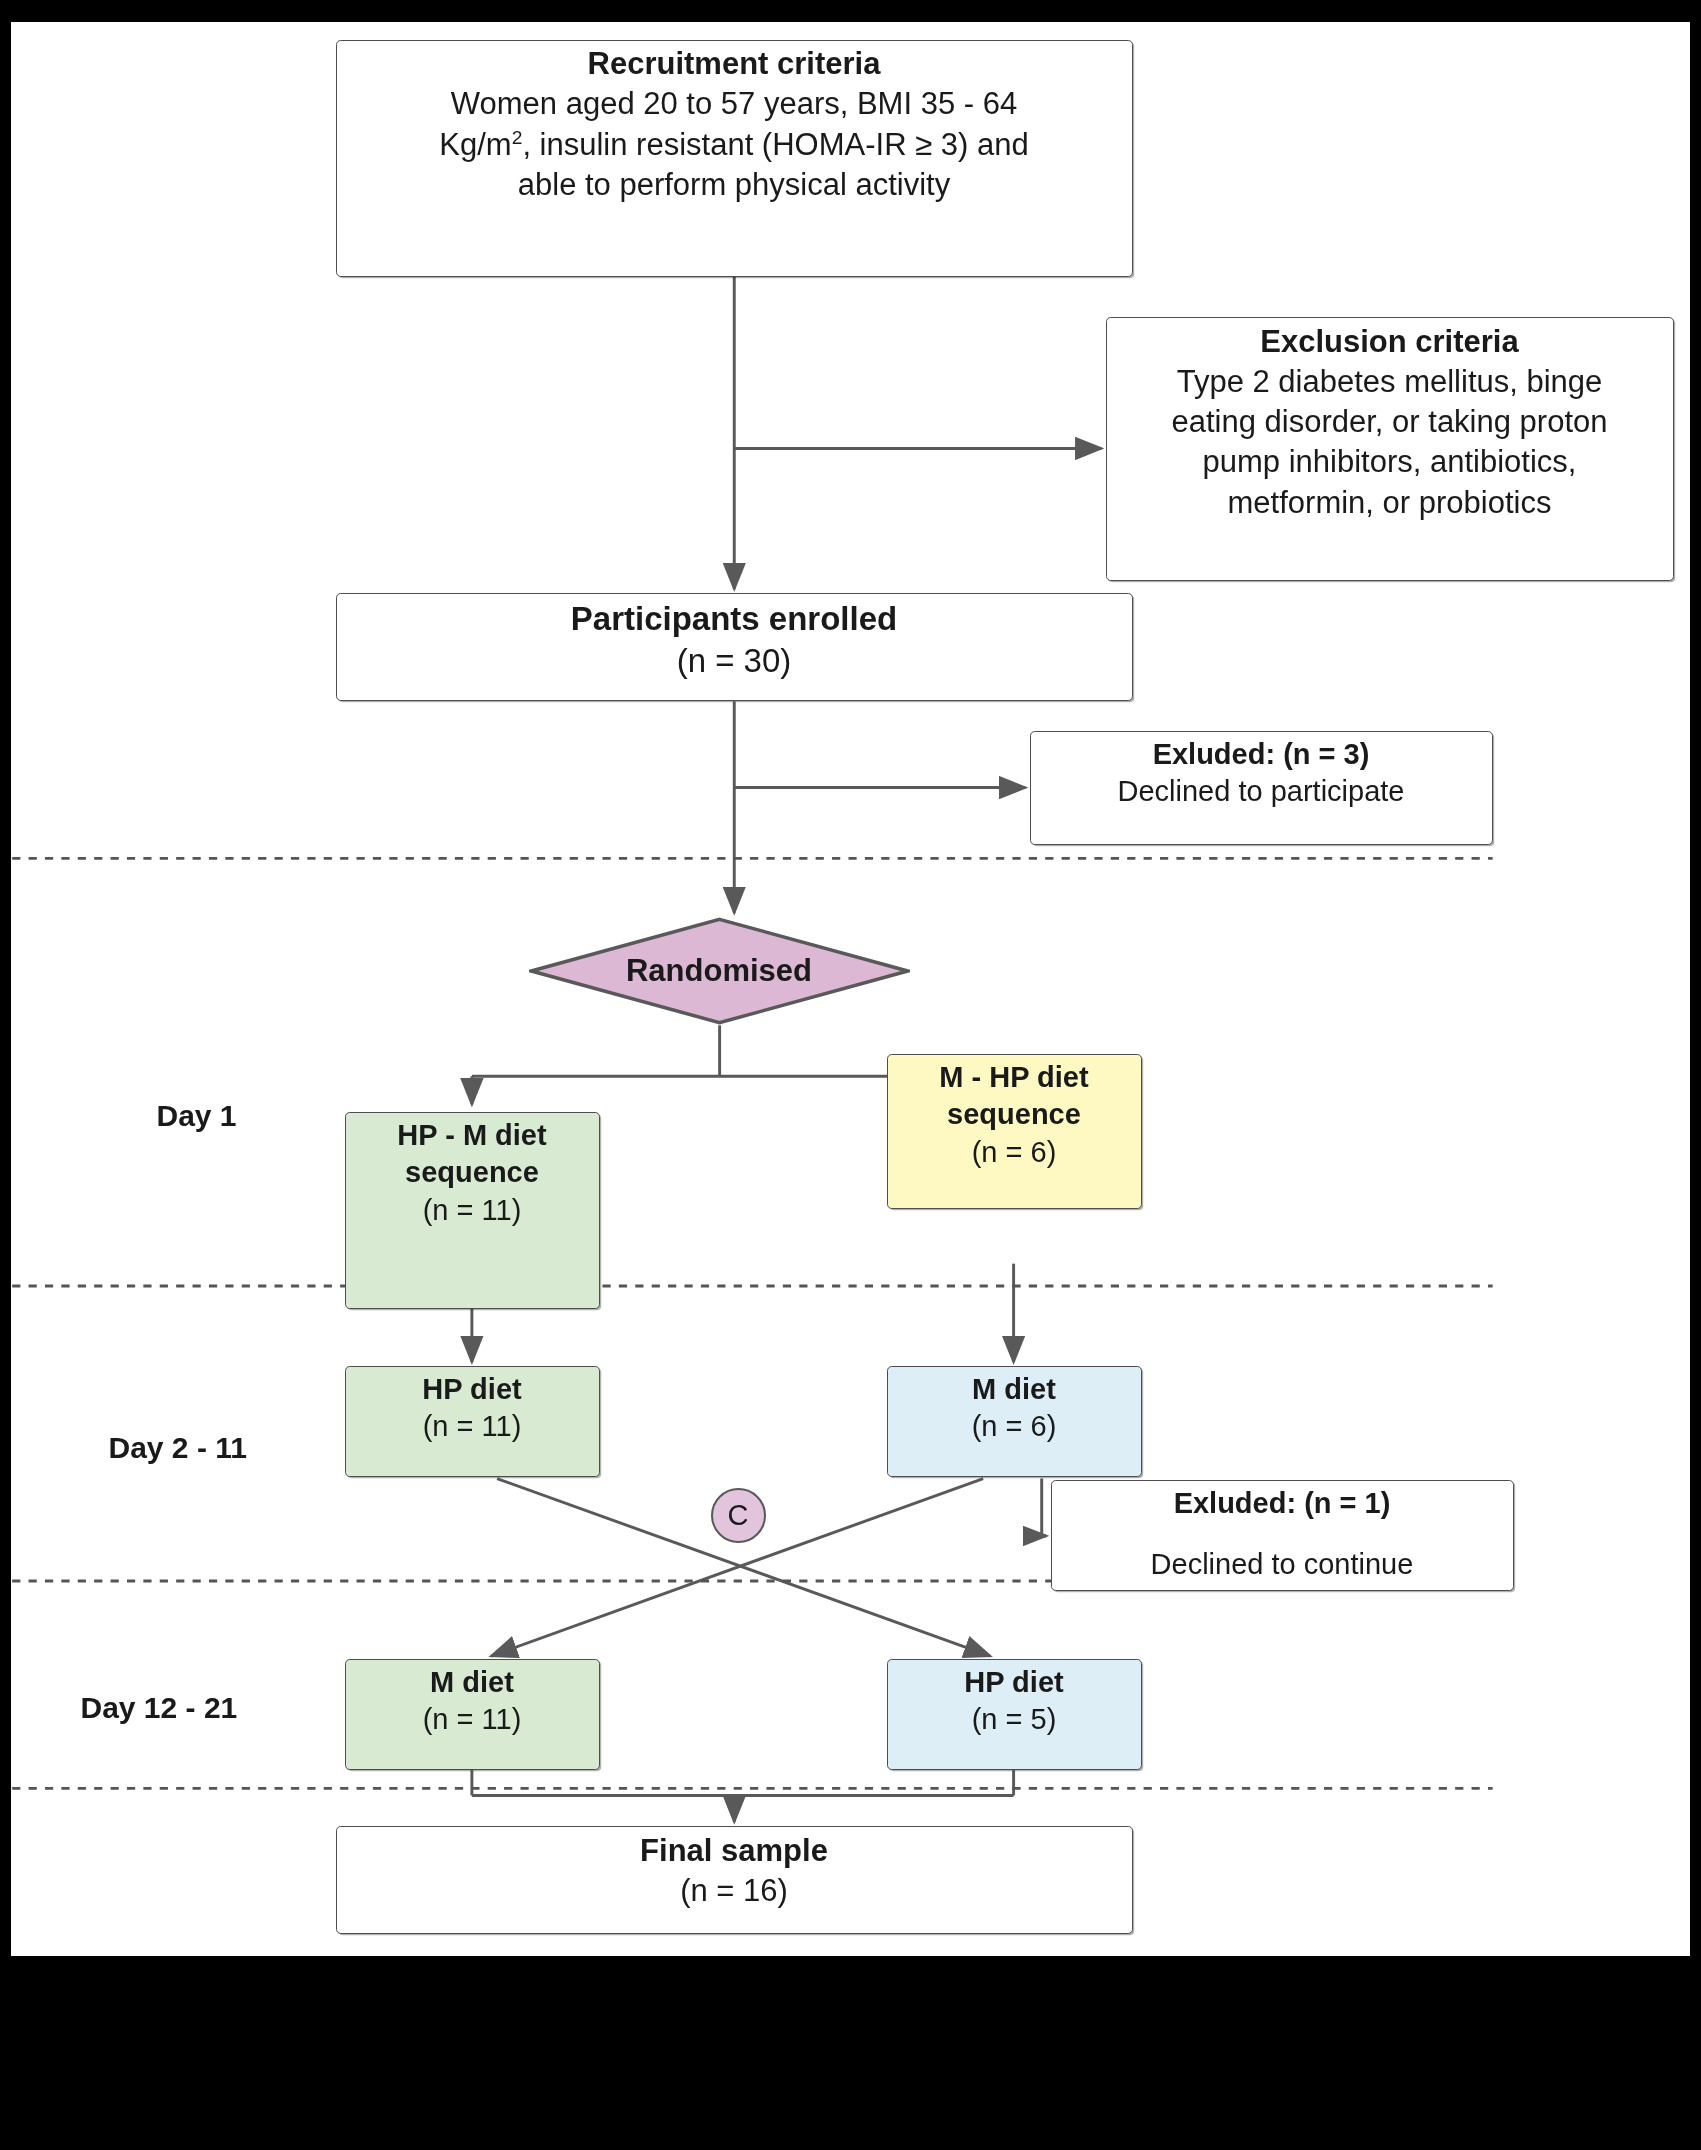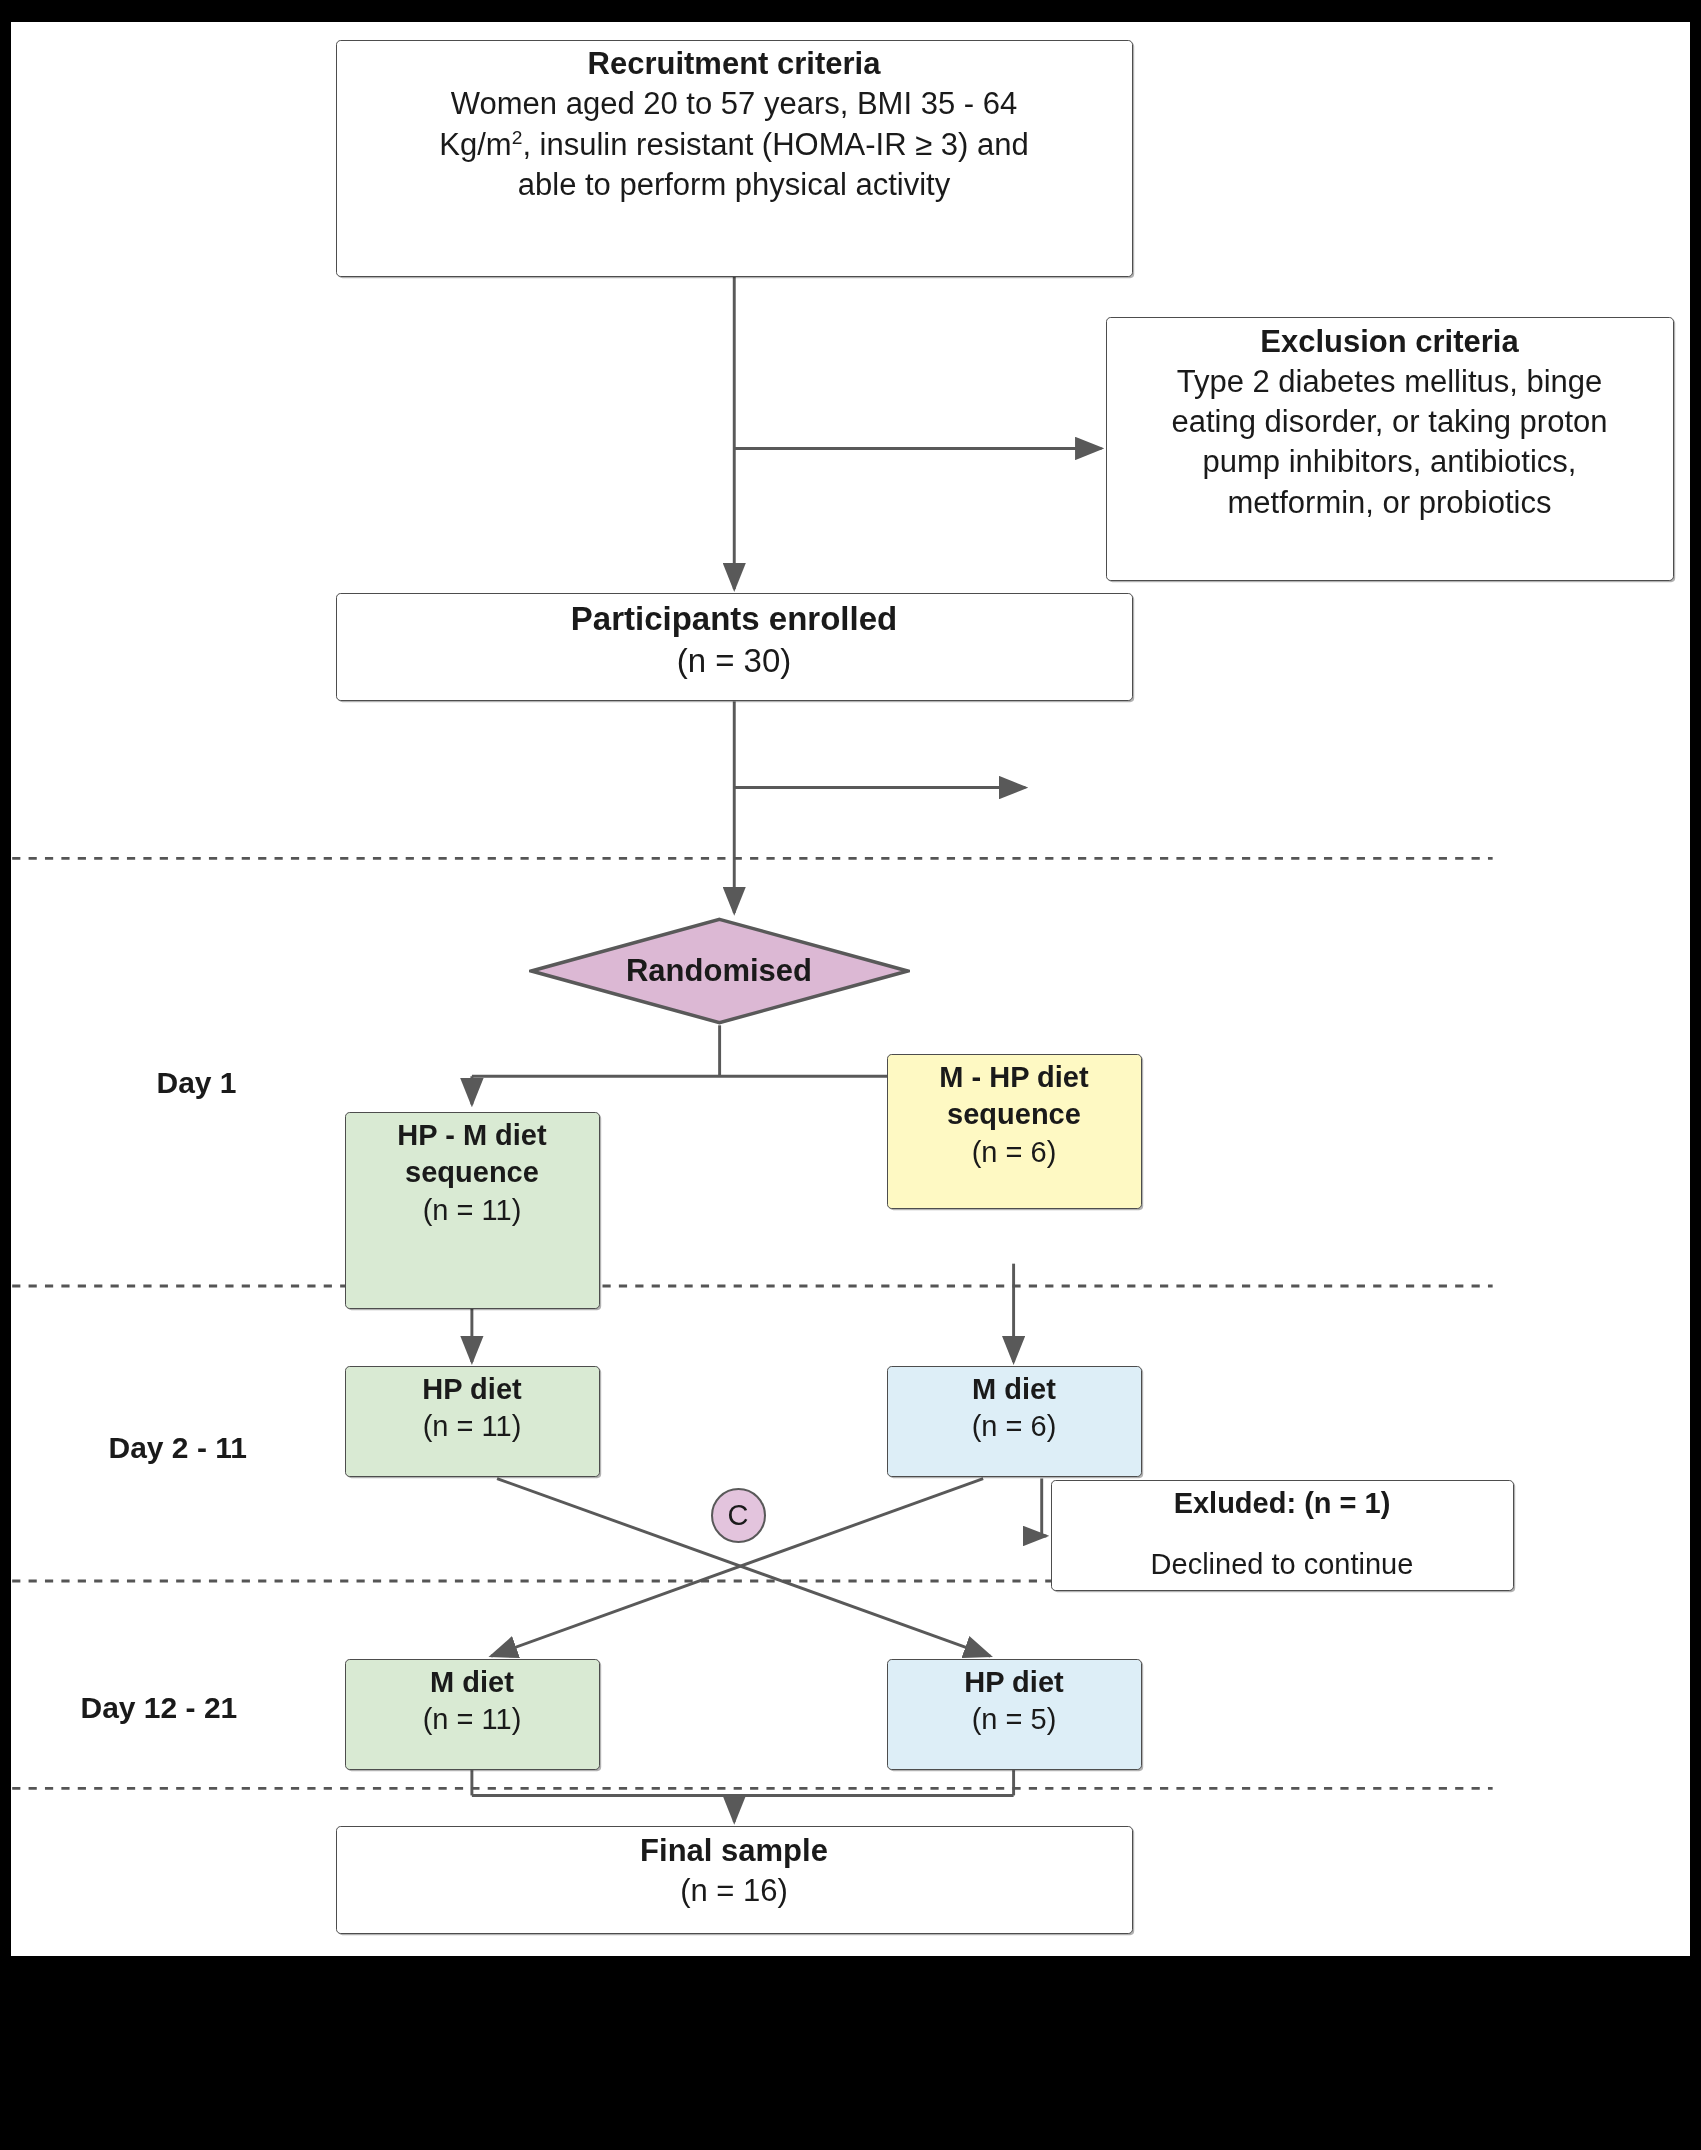--- a/index.html
+++ b/index.html
@@ -117,21 +117,21 @@
   }
 
   
   .day-label {
     position: absolute;
     font-size: 30px;
     font-weight: bold;
     color: #1a1a1a;
     white-space: nowrap;
   }
-  #day-1    { left: 146px; top: 1044px; }
+  #day-1    { left: 146px; top: 1077px; }
   #day-2-11 { left: 70px; top: 1409px; margin-left: 28px; }
   #day-12-21{ left: 70px; top: 1669px; }
 
   sup { font-size: 0.62em; vertical-align: super; line-height: 0; }
 </style>
 </head>
 <body>
 
 <div id="canvas">
 
@@ -196,20 +196,24 @@
     <span class="bdy">eating disorder, or taking proton</span>
     <span class="bdy">pump inhibitors, antibiotics,</span>
     <span class="bdy">metformin, or probiotics</span>
   </div>
 
   <div class="node" id="node-enrolled">
     <span class="ttl">Participants enrolled</span>
     <span class="bdy">(n = 30)</span>
   </div>
 
+  <div class="node" id="node-excluded1">
+    <span class="ttl">Exluded: (n = 3)</span>
+    <span class="bdy">Declined to participate</span>
+  </div>
 
   <div id="node-randomised">
     <svg class="dshape" viewBox="0 0 650 185" preserveAspectRatio="none">
       <polygon points="325,4 646,92.5 325,181 4,92.5" fill="#dcb8d4" stroke="#595959" stroke-width="6"></polygon>
     </svg>
     <div class="dlabel">Randomised</div>
   </div>
 
   <div class="node" id="node-seq-left">
     <span class="ttl">HP - M diet</span>

